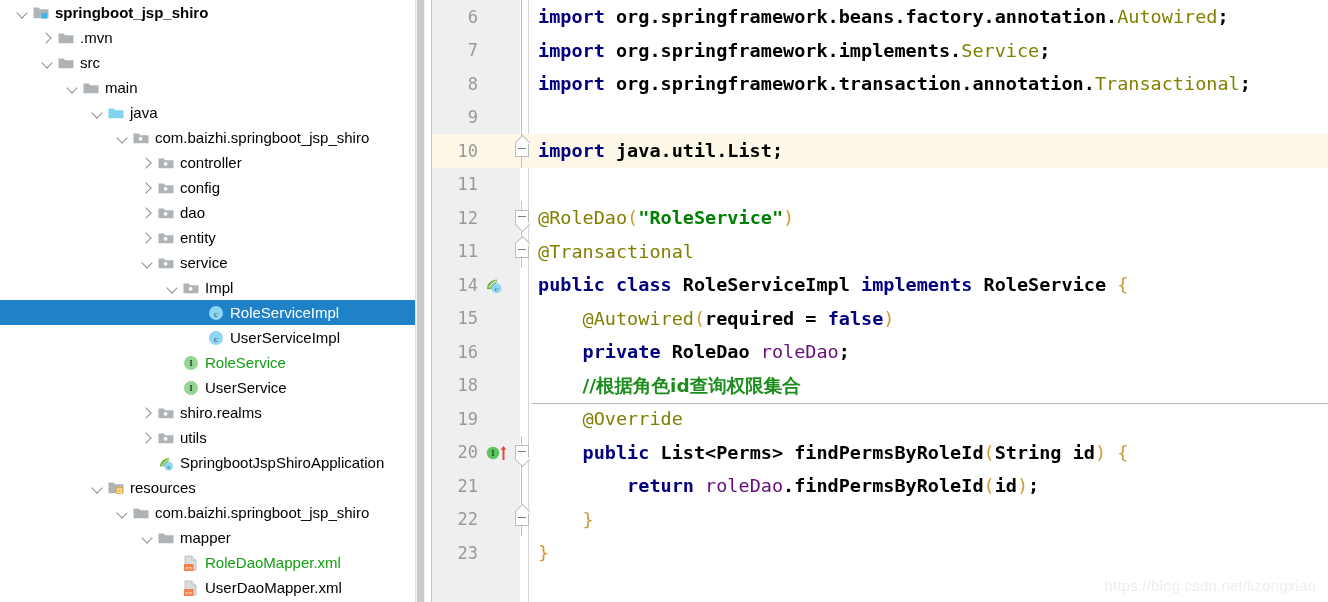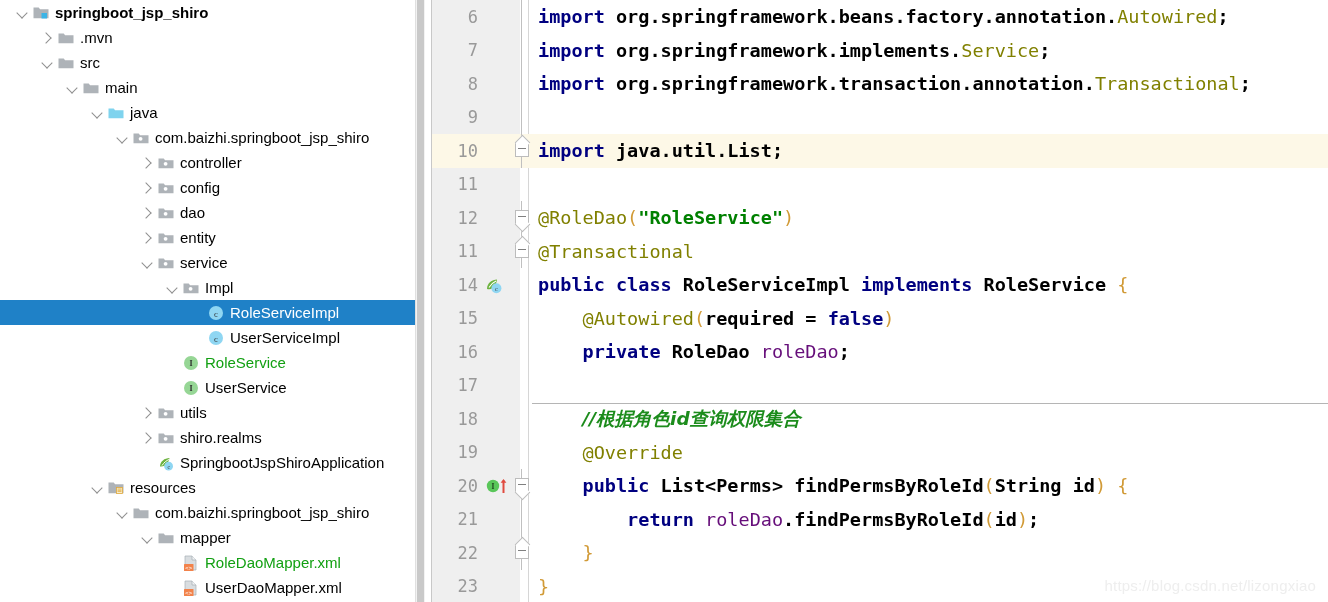--- a/index.html
+++ b/index.html
@@ -197,21 +197,21 @@
     border-top: 1px solid #bcbcbc;
     background: #ffffff;
     transform: rotate(45deg);
   }
 
   
   .kw   { color: #000080; font-weight: bold; }
   .ann  { color: #808000; }
   .str  { color: #008000; font-weight: bold; }
   .fld  { color: #660e7a; }
-  .cmt  { color: #1c8c1c; font-style: italic; font-family: "DejaVu Sans", sans-serif; font-weight: bold; }
+  .cmt  { color: #1c8c1c; font-family: "DejaVu Sans", sans-serif; font-weight: bold; }
   .brc  { color: #d19a36; }
   .pln  { color: #000000; font-weight: bold; }
 
   
   .sep-line {
     position: absolute;
     left: 100px;
     height: 1px;
     right: 0;
     background: #b5b5b5;
@@ -412,32 +412,32 @@
         </div>
         <div class="tree-row">
           <div style="flex: 0 0 139px; height: 1px;"></div>
           <div class="arrow collapsed"></div>
           <div class="node-icon">
             <svg width="20" height="20" viewBox="0 0 20 20">
               <path d="M2.5 5.5h5.2l1.4 1.8H17.5v8H2.5z" fill="#aeb3b8"></path>
               <circle cx="9.6" cy="10.8" r="1.9" fill="#ffffff"></circle>
             </svg>
           </div>
+          <span class="node-label">shiro.realms</span>
+        </div>
+        <div class="tree-row">
+          <div style="flex: 0 0 139px; height: 1px;"></div>
+          <div class="arrow collapsed"></div>
+          <div class="node-icon">
+            <svg width="20" height="20" viewBox="0 0 20 20">
+              <path d="M2.5 5.5h5.2l1.4 1.8H17.5v8H2.5z" fill="#aeb3b8"></path>
+              <circle cx="9.6" cy="10.8" r="1.9" fill="#ffffff"></circle>
+            </svg>
+          </div>
           <span class="node-label">utils</span>
-        </div>
-        <div class="tree-row">
-          <div style="flex: 0 0 139px; height: 1px;"></div>
-          <div class="arrow collapsed"></div>
-          <div class="node-icon">
-            <svg width="20" height="20" viewBox="0 0 20 20">
-              <path d="M2.5 5.5h5.2l1.4 1.8H17.5v8H2.5z" fill="#aeb3b8"></path>
-              <circle cx="9.6" cy="10.8" r="1.9" fill="#ffffff"></circle>
-            </svg>
-          </div>
-          <span class="node-label">shiro.realms</span>
         </div>
         <div class="tree-row">
           <div style="flex: 0 0 139px; height: 1px;"></div>
           <div class="arrow "></div>
           <div class="node-icon">
             <svg width="20" height="20" viewBox="0 0 20 20">
               <path d="M4 13.5c0-5 4.5-8.5 9.5-8.5-1 5-3.5 9-9.5 8.5z" fill="#6db33f"></path>
               <path d="M6 12.5c2-3 4.5-5 7-6" stroke="#ffffff" stroke-width="1" fill="none"></path>
               <circle cx="12.6" cy="13.2" r="4.4" fill="#8fd6f2"></circle>
               <text x="12.6" y="15.6" font-size="5.4" font-family="Liberation Serif, serif" text-anchor="middle" fill="#2b2b2b">c</text>
@@ -526,21 +526,20 @@
         <div class="code-line"><div class="ln">12</div><div class="gutter-icon"></div><div class="fold"><div class="fold-line"></div><div class="fold-box pointed"></div></div><div class="code-text"><span class="ann">@RoleDao</span><span class="brc">(</span><span class="str">"RoleService"</span><span class="brc">)</span></div></div>
         <div class="code-line"><div class="ln">11</div><div class="gutter-icon"></div><div class="fold"><div class="fold-line"></div><div class="fold-box pointed-up"></div></div><div class="code-text"><span class="ann">@Transactional</span></div></div>
         <div class="code-line"><div class="ln">14</div><div class="gutter-icon"><svg width="26" height="24" viewBox="0 0 26 24" style="margin-top:5px">
               <path d="M3 16c0-6 5-9.5 10-9.5C12 13 9 17.5 3 16z" fill="#6db33f"></path>
               <path d="M5 14.5c2-3.3 4.5-5.5 7-6.6" stroke="#ffffff" stroke-width="1.1" fill="none"></path>
               <circle cx="12.4" cy="15.3" r="5" fill="#8fd6f2"></circle>
               <text x="12.4" y="18" font-size="6" font-family="Liberation Serif, serif" text-anchor="middle" fill="#2b2b2b">c</text>
             </svg></div><div class="fold"></div><div class="code-text"><span class="kw">public class</span><span class="pln"> RoleServiceImpl </span><span class="kw">implements</span><span class="pln"> RoleService </span><span class="brc">{</span></div></div>
         <div class="code-line"><div class="ln">15</div><div class="gutter-icon"></div><div class="fold"></div><div class="code-text"><span style="background:linear-gradient(transparent 94%, #b9b9b9 94%, #b9b9b9 97%, transparent 97%);"><span class="pln">    </span><span class="ann">@Autowired</span><span class="brc">(</span><span class="pln">required = </span><span class="kw">false</span><span class="brc">)</span></span></div></div>
         <div class="code-line"><div class="ln">16</div><div class="gutter-icon"></div><div class="fold"></div><div class="code-text"><span class="pln">    </span><span class="kw">private</span><span class="pln"> RoleDao </span><span class="fld">roleDao</span><span class="pln">;</span></div></div>
-        <div class="code-line"><div class="ln">17</div><div class="gutter-icon"></div><div class="fold"></div><div class="code-text"></div></div>
         <div class="code-line"><div class="ln">18</div><div class="gutter-icon"></div><div class="fold"></div><div class="code-text"><span class="pln">    </span><span class="cmt">//根据角色id查询权限集合</span></div></div>
         <div class="code-line"><div class="ln">19</div><div class="gutter-icon"></div><div class="fold"></div><div class="code-text"><span class="pln">    </span><span class="ann">@Override</span></div></div>
         <div class="code-line"><div class="ln">20</div><div class="gutter-icon"><svg width="30" height="24" viewBox="0 0 30 24" style="margin-top:5px">
               <circle cx="9" cy="12" r="6.2" fill="#59c659"></circle>
               <text x="9" y="15" font-size="7.5" font-weight="bold" font-family="Liberation Serif, serif" text-anchor="middle" fill="#1b3d1b">I</text>
               <path d="M19.5 19V6.5" stroke="#e04a3f" stroke-width="2"></path>
               <path d="M16.6 8.8L19.5 5l2.9 3.8z" fill="#e04a3f"></path>
             </svg></div><div class="fold"><div class="fold-line"></div><div class="fold-box pointed"></div></div><div class="code-text"><span class="pln">    </span><span class="kw">public</span><span class="pln"> List&lt;Perms&gt; findPermsByRoleId</span><span class="brc">(</span><span class="pln">String id</span><span class="brc">)</span><span class="pln"> </span><span class="brc">{</span></div></div>
         <div class="code-line"><div class="ln">21</div><div class="gutter-icon"></div><div class="fold"><div class="fold-line"></div></div><div class="code-text"><span class="pln">        </span><span class="kw">return</span><span class="pln"> </span><span class="fld">roleDao</span><span class="pln">.findPermsByRoleId</span><span class="brc">(</span><span class="pln">id</span><span class="brc">)</span><span class="pln">;</span></div></div>
         <div class="code-line"><div class="ln">22</div><div class="gutter-icon"></div><div class="fold"><div class="fold-line"></div><div class="fold-box pointed-up"></div></div><div class="code-text"><span class="pln">    </span><span class="brc">}</span></div></div>

